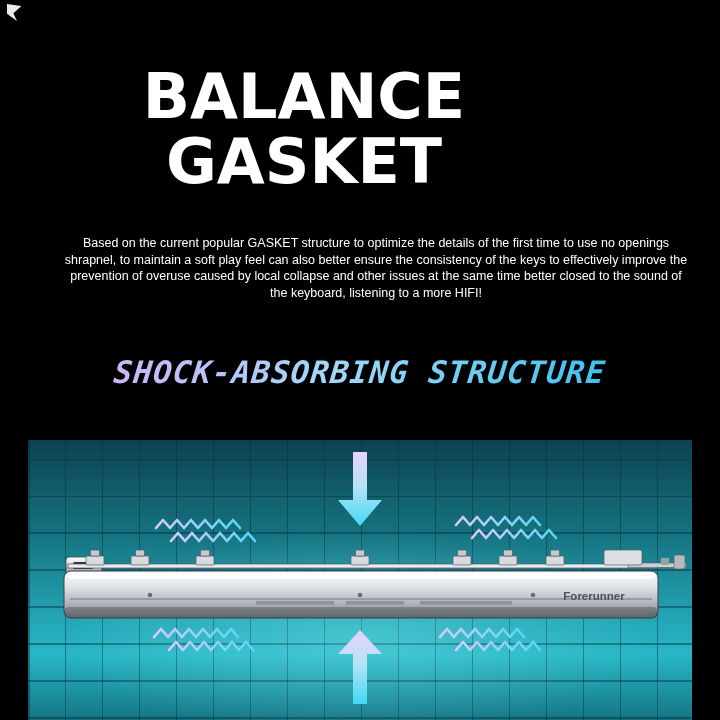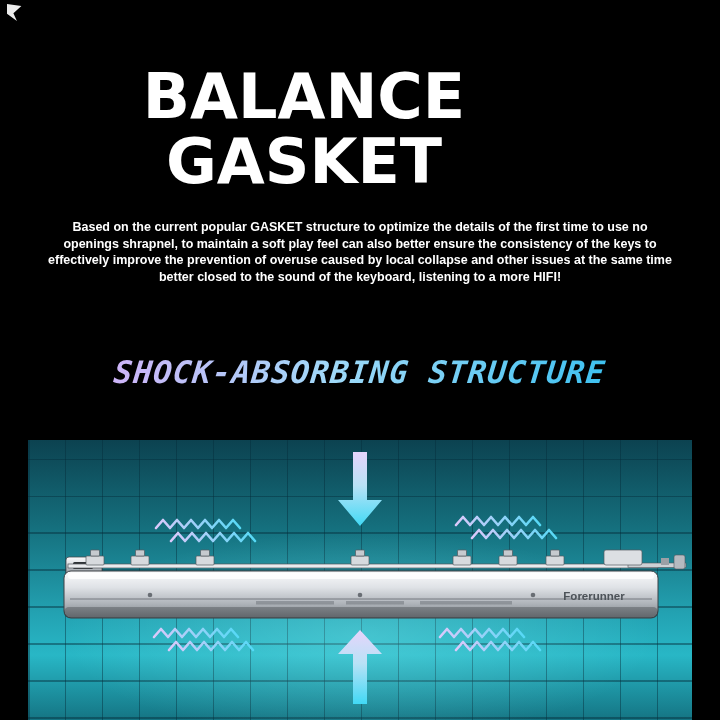--- a/index.html
+++ b/index.html
@@ -10,22 +10,22 @@
   .corner-artifact{
     position:absolute;left:7px;top:4px;width:16px;height:17px;background:#fff;opacity:.92;
     clip-path:polygon(0 0, 90% 12%, 40% 55%, 62% 100%, 0 58%);
   }
   .title{
     position:absolute;top:64px;left:0;width:608px;margin:0;text-align:center;
     color:#ffffff;font-family:"DejaVu Sans", sans-serif;font-weight:bold;
     font-size:62px;line-height:1.05;letter-spacing:0px;
   }
   .desc{
-    position:absolute;top:219px;left:47px;width:626px;margin:0;text-align:center;
-    color:#ffffff;font-weight:bold;font-size:12.5px;line-height:16.5px;
+    position:absolute;top:219px;left:47px;width:626px;margin:16px;text-align:center;
+    color:#ffffff;font-weight:normal;font-size:12.5px;line-height:16.5px;
     font-family:"Liberation Sans", sans-serif;
   }
   .panel{position:absolute;left:28px;top:348px;width:664px;height:364px;}
   .panel-header{
     height:48px;background:#000;display:flex;align-items:center;justify-content:center;
   }
   .panel-header-text{
     font-family:"DejaVu Sans Mono", monospace;font-weight:bold;font-style:italic;
     font-size:31px;letter-spacing:1px;white-space:nowrap;transform:skewX(-6deg);
     background:linear-gradient(90deg,#cdb4f8 0%,#9fd9f8 45%,#3ec1f0 100%);

